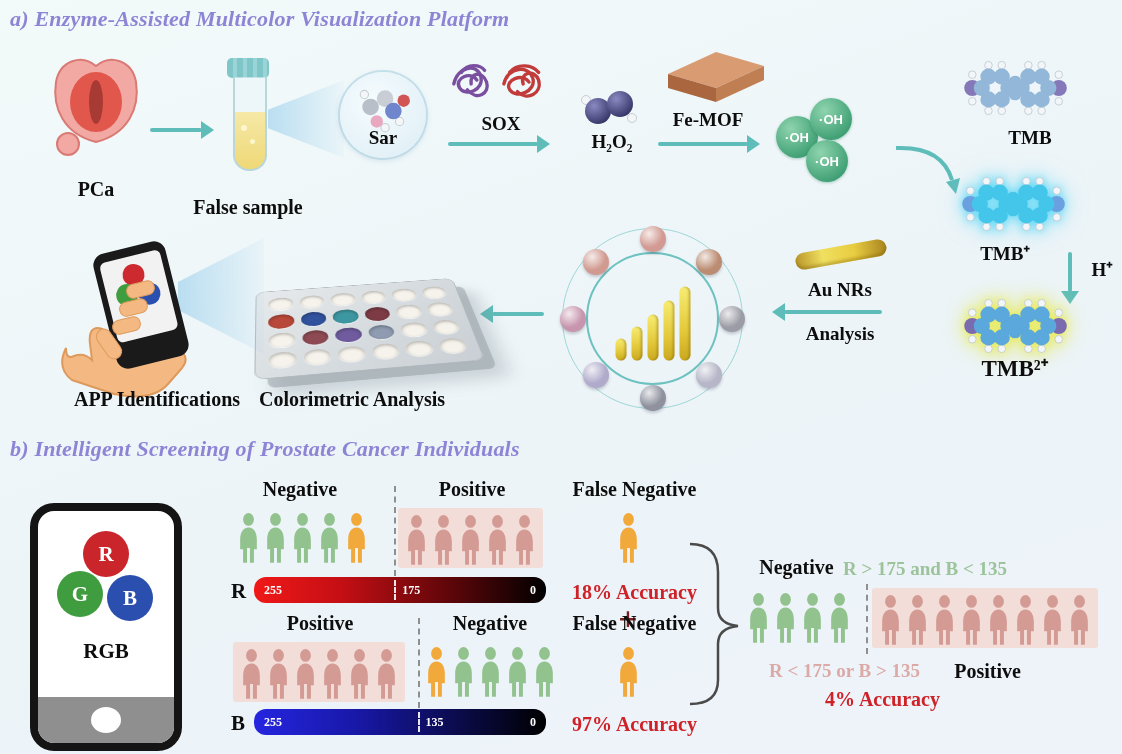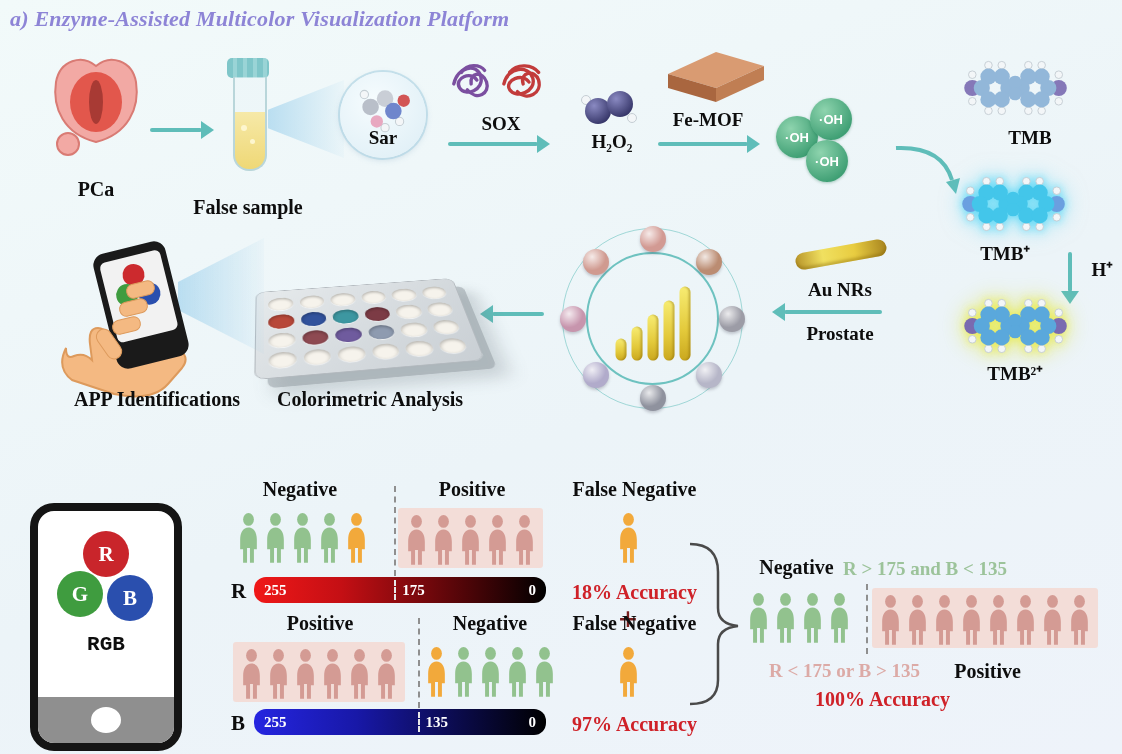--- a/index.html
+++ b/index.html
@@ -74,21 +74,21 @@
   .pbtxt{position:absolute;width:100%;text-align:center;font-weight:bold;font-size:21px;color:#0d0d0d;}
   .homebar{position:absolute;left:0;right:0;bottom:0;height:46px;background:#8f8f8f;}
   .homebtn{position:absolute;left:50%;bottom:10px;transform:translateX(-50%);width:30px;height:26px;background:#fff;border-radius:50%;}
   
   .pgroup{position:absolute;display:flex;align-items:flex-end;gap:2px;height:56px;}
   .pgroup.pz{background:#f3ddd8;border-radius:3px;padding:2px 6px;}
   .person{width:25px;height:52px;display:block;}
   .vdash{position:absolute;width:0;border-left:2px dashed #8f8f8f;}
   
   .bar{position:absolute;height:26px;border-radius:12px;display:flex;align-items:center;justify-content:space-between;
-    padding:0 10px;box-sizing:border-box;color:#fff;font-weight:bold;font-size:15px;}
+    padding:0 10px;box-sizing:border-box;color:#fff;font-weight:bold;font-size:12px;}
   .bar.red{background:linear-gradient(90deg,#f01818 0%,#c40f14 30%,#500508 72%,#000 100%);}
   .bar.blue{background:linear-gradient(90deg,#2525e0 0%,#1818a8 35%,#0a0a46 72%,#000 100%);}
   .bardash{position:absolute;top:3px;bottom:3px;border-left:2px dashed #e8e8e8;}
   .thr{position:absolute;top:50%;transform:translateY(-50%);margin-left:8px;}
   .acc{position:absolute;font-weight:bold;font-size:20px;color:#cf2128;text-align:center;}
   .chan{position:absolute;font-weight:bold;font-size:21px;color:#0d0d0d;}
   .plus{position:absolute;font-weight:bold;font-size:34px;color:#7a1f1f;text-align:center;}
   .rule{position:absolute;font-weight:bold;font-size:19px;text-align:center;}
 </style>
 </head>
@@ -228,26 +228,26 @@
       <use href="#molsym"></use>
     </svg>
   <div class="lbl" style="left:960px;top:244px;width:90px;font-size:19px;">TMB⁺</div>
 
   <div class="arrow down" style="left:1068px;top:252px;height:40px;"></div>
   <div class="lbl" style="left:1082px;top:260px;width:40px;font-size:19px;">H⁺</div>
 
   <svg class="mol glow2" style="left:950px;top:288px">
       <use href="#molsym"></use>
     </svg>
-  <div class="lbl" style="left:970px;top:364px;width:90px;font-size:19px;">TMB²⁺</div>
+  <div class="lbl" style="left:970px;top:356px;width:90px;font-size:23px;">TMB²⁺</div>
 
   <div class="aurod"></div>
   <div class="lbl" style="left:788px;top:280px;width:104px;font-size:19px;">Au NRs</div>
   <div class="arrow left" style="left:784px;top:310px;width:98px;"></div>
-  <div class="lbl" style="left:788px;top:324px;width:104px;font-size:19px;">Prostate</div>
+  <div class="lbl" style="left:788px;top:324px;width:104px;font-size:19px;">Analysis</div>
 
   <div class="ringwrap">
     <div class="ring-outer"></div>
     <div class="ring-inner"></div>
     <div class="rods">
         <div class="rod" style="height: 22px;"></div>
         <div class="rod" style="height: 34px;"></div>
         <div class="rod" style="height: 46px;"></div>
         <div class="rod" style="height: 60px;"></div>
         <div class="rod" style="height: 74px;"></div>
@@ -285,51 +285,52 @@
       <div class="well" style="background: rgb(142, 155, 176);"></div>
       <div class="well" style="background: rgb(246, 243, 236);"></div>
       <div class="well" style="background: rgb(246, 243, 236);"></div>
       <div class="well" style="background: rgb(246, 243, 236);"></div>
       <div class="well" style="background: rgb(246, 243, 236);"></div>
       <div class="well" style="background: rgb(246, 243, 236);"></div>
       <div class="well" style="background: rgb(246, 243, 236);"></div>
       <div class="well" style="background: rgb(246, 243, 236);"></div>
       <div class="well" style="background: rgb(246, 243, 236);"></div>
     </div>
-  <div class="lbl" style="left:254px;top:388px;width:232px;">Colorimetric Analysis</div>
+  <div class="lbl" style="left:236px;top:388px;width:232px;">Colorimetric Analysis</div>
 
   <div class="beam" style="left:178px;top:238px;width:86px;height:116px;"></div>
   <svg class="abs" style="left:52px;top:252px" width="150" height="146" viewBox="0 0 150 146">
     <path d="M14,96 Q4,116 20,128 L62,142 Q100,150 116,132 L130,116 Q138,106 128,98 Q120,92 110,98 L90,110 Q96,92 86,86 Q78,80 70,90 L62,102 Q58,76 46,76 Q36,76 38,92 L40,108 Q32,100 22,104 Q14,108 14,96 Z" fill="#f4b982" stroke="#dd9a5c" stroke-width="2"></path>
   </svg>
   <div class="phonea">
     <div class="screen">
       <div class="dot" style="left:20px;top:8px;background:#cc2a2e;"></div>
       <div class="dot" style="left:9px;top:26px;background:#3f9c3f;"></div>
       <div class="dot" style="left:31px;top:30px;background:#2a4fae;"></div>
     </div>
   </div>
   <div class="finger" style="left:112px;top:318px;"></div>
   <div class="finger" style="left:119px;top:300px;"></div>
   <div class="finger" style="left:126px;top:282px;"></div>
   <div class="thumb" style="left:92px;top:336px;"></div>
   <div class="lbl" style="left:52px;top:388px;width:210px;">APP Identifications</div>
 
+  <div class="title" style="left:10px;top:436px;">b) Intelligent Screening of Prostate Cancer Individuals</div>
 
   <div class="phoneb">
     <div class="pcircle" style="left:45px;top:20px;background:#c9252b;">
         <span>R</span>
       </div>
     <div class="pcircle" style="left:19px;top:60px;background:#3f9c3f;">
         <span>G</span>
       </div>
     <div class="pcircle" style="left:69px;top:64px;background:#2a4fae;">
         <span>B</span>
       </div>
-    <div class="pbtxt" style="top:122px;font-family:Liberation Mono, monospace;">RGB</div>
+    <div class="pbtxt" style="top:128px;">RGB</div>
     <div class="homebar"></div>
     <div class="homebtn"></div>
   </div>
 
   <div class="lbl" style="left:245px;top:478px;width:110px;">Negative</div>
   <div class="lbl" style="left:417px;top:478px;width:110px;">Positive</div>
   <div class="lbl" style="left:552px;top:478px;width:165px;">False Negative</div>
   <div class="pgroup" style="left:236px;top:508px;">
       <svg viewBox="0 0 24 42" preserveAspectRatio="none" class="person">
         <circle cx="12" cy="6" r="5.2" fill="#92c28e"></circle>
@@ -513,15 +514,15 @@
         <circle cx="12" cy="6" r="5.2" fill="#d49b94"></circle>
         <path d="M12,12.5 C6.8,12.5 4,16.5 4,22.5 L4,30 L6.8,30 L6.8,41 L10.6,41 L10.6,29 L13.4,29 L13.4,41 L17.2,41 L17.2,30 L20,30 L20,22.5 C20,16.5 17.2,12.5 12,12.5 Z" fill="#d49b94"></path>
       </svg>
       <svg viewBox="0 0 24 42" preserveAspectRatio="none" class="person">
         <circle cx="12" cy="6" r="5.2" fill="#d49b94"></circle>
         <path d="M12,12.5 C6.8,12.5 4,16.5 4,22.5 L4,30 L6.8,30 L6.8,41 L10.6,41 L10.6,29 L13.4,29 L13.4,41 L17.2,41 L17.2,30 L20,30 L20,22.5 C20,16.5 17.2,12.5 12,12.5 Z" fill="#d49b94"></path>
       </svg>
     </div>
   <div class="rule" style="left:742px;top:660px;width:205px;color:#dcaaa6;">R &lt; 175 or B &gt; 135</div>
   <div class="lbl" style="left:935px;top:660px;width:105px;">Positive</div>
-  <div class="acc" style="left:795px;top:688px;width:175px;">100% Accuracy</div>
+  <div class="acc" style="left:795px;top:688px;width:175px;">4% Accuracy</div>
 
 </div>
 
 </body></html>

